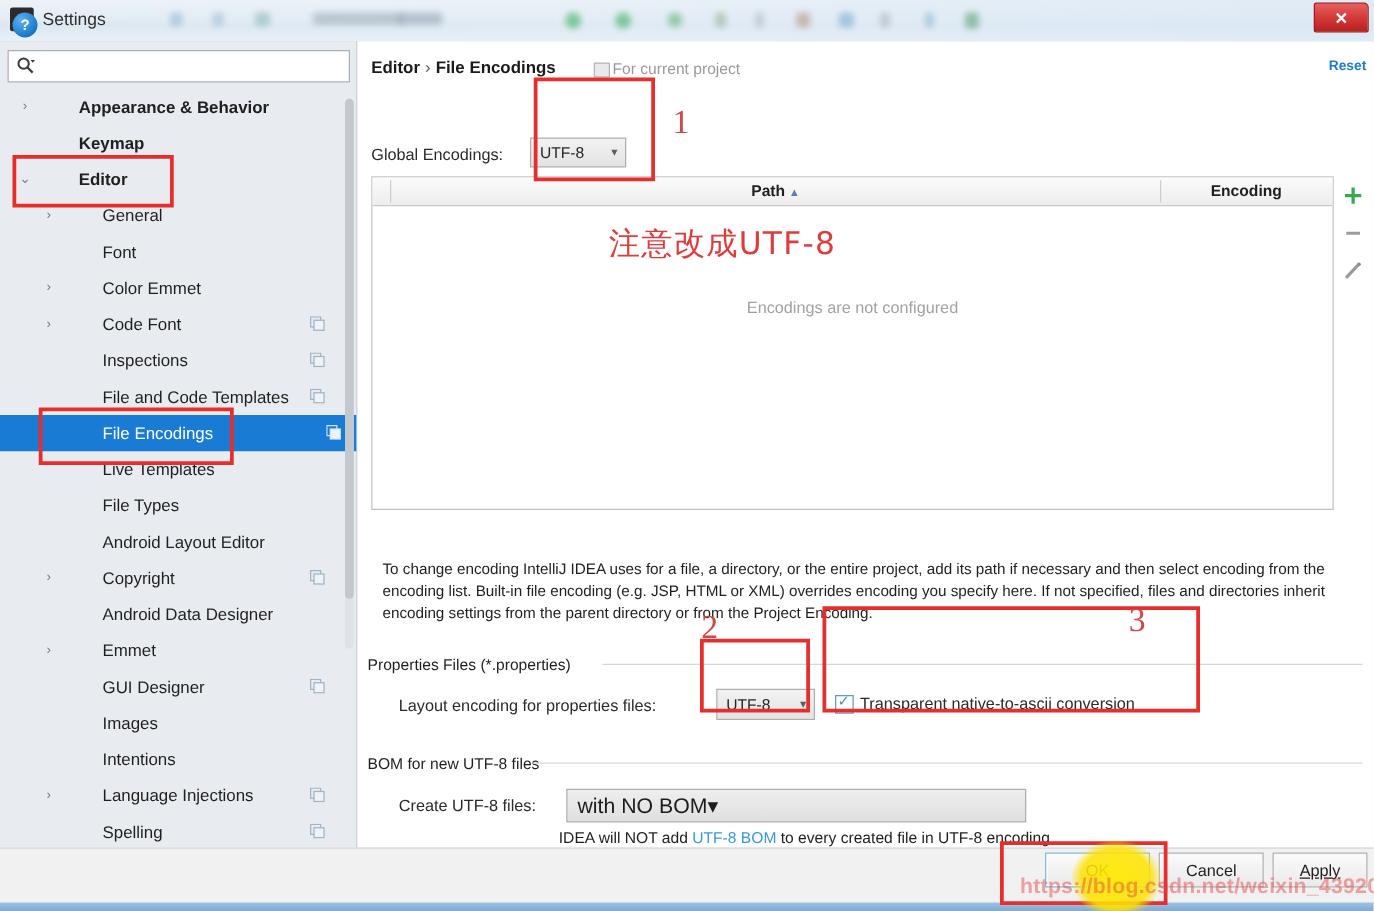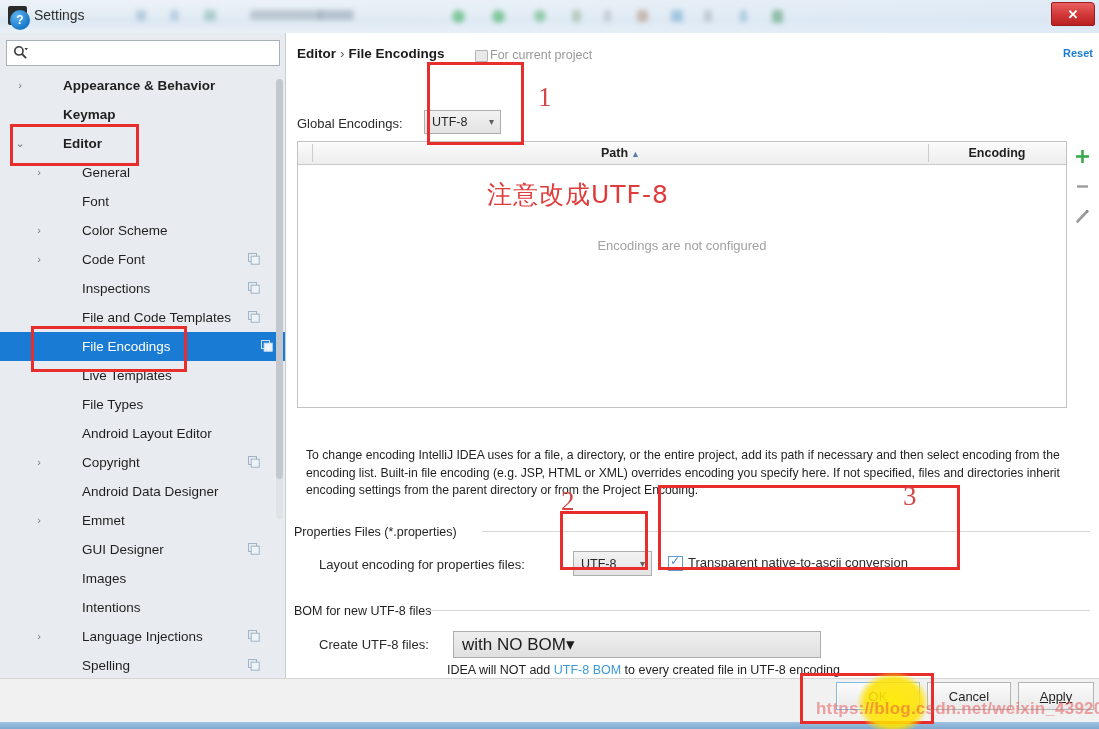--- a/index.html
+++ b/index.html
@@ -346,21 +346,21 @@
         </div>
         <div class="tree-item">
           <span class="arrow" style="left: 33px;">›</span>
           <span class="lbl" style="left: 49px;">General</span>
         </div>
         <div class="tree-item">
           <span class="lbl" style="left: 49px;">Font</span>
         </div>
         <div class="tree-item">
           <span class="arrow" style="left: 33px;">›</span>
-          <span class="lbl" style="left: 49px;">Color Scheme</span>
+          <span class="lbl" style="left: 49px;">Color Emmet</span>
         </div>
         <div class="tree-item">
           <span class="arrow" style="left: 33px;">›</span>
           <span class="lbl" style="left: 49px;">Code Font</span>
           <svg class="scope-icon" viewBox="0 0 12 12">
             <rect x="0.5" y="0.5" width="8" height="8" fill="none" stroke="#9fb4c6"></rect>
             <rect x="3.2" y="3.2" width="8" height="8" fill="#eef3f8" stroke="#9fb4c6"></rect>
           </svg>
         </div>
         <div class="tree-item">

